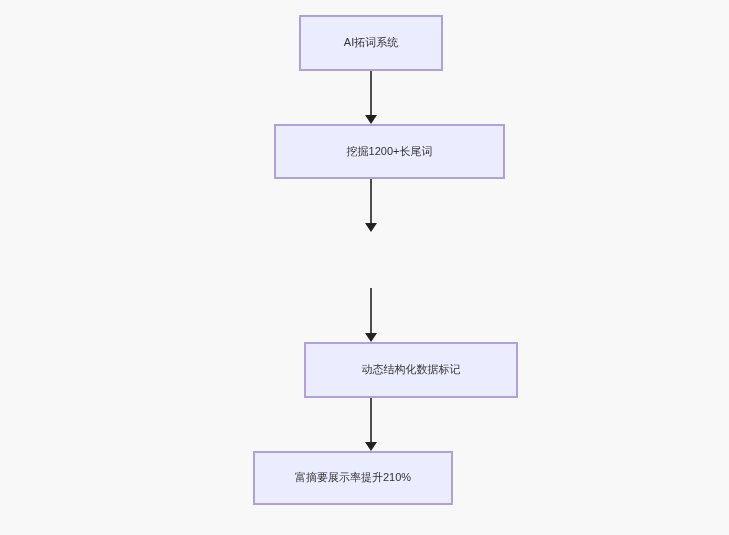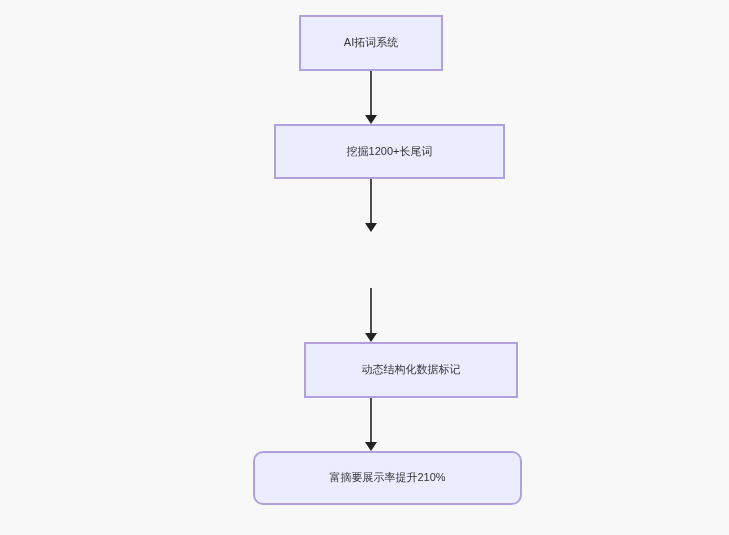--- a/index.html
+++ b/index.html
@@ -28,21 +28,21 @@
     align-items: center;
     justify-content: center;
     text-align: center;
     line-height: 1.2;
     white-space: nowrap;
   }
   .node-1 { left: 299px; top: 15px;  width: 144px; height: 56px; }
   .node-2 { left: 274px; top: 124px; width: 231px; height: 55px; }
   .node-3 { left: 260px; top: 232px; width: 222px; height: 56px; }
   .node-4 { left: 264px; top: 342px; width: 214px; height: 56px; margin-left: 40px; }
-  .node-5 { left: 253px; top: 451px; width: 269px; height: 54px; border-radius: 10px; }
+  .node-5 { left: 253px; top: 451px; width: 200px; height: 54px; }
   .edge {
     position: absolute;
     left: 365px;
     width: 12px;
     display: flex;
     flex-direction: column;
     align-items: center;
   }
   .edge-1 { top: 71px;  height: 53px; }
   .edge-2 { top: 179px; height: 53px; }

